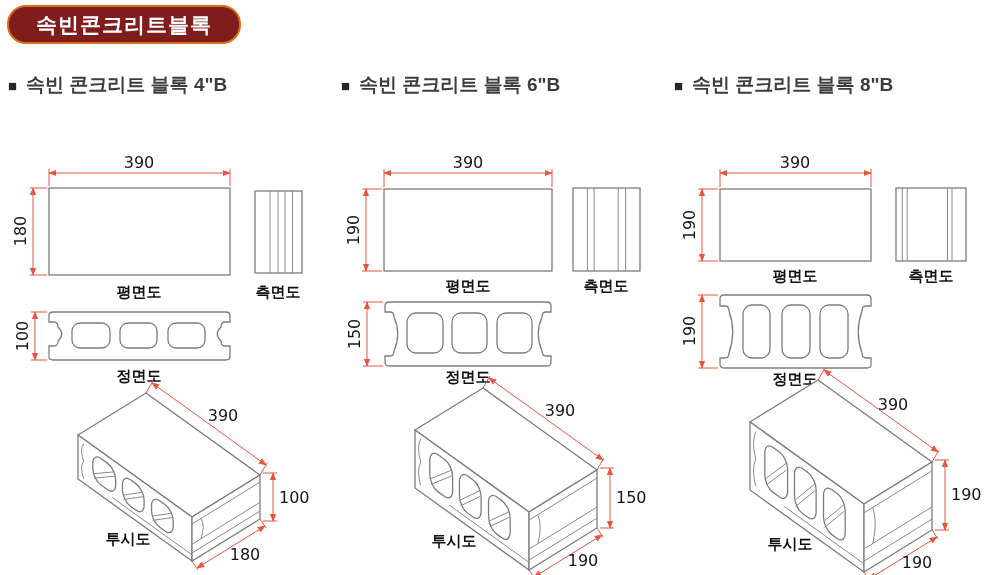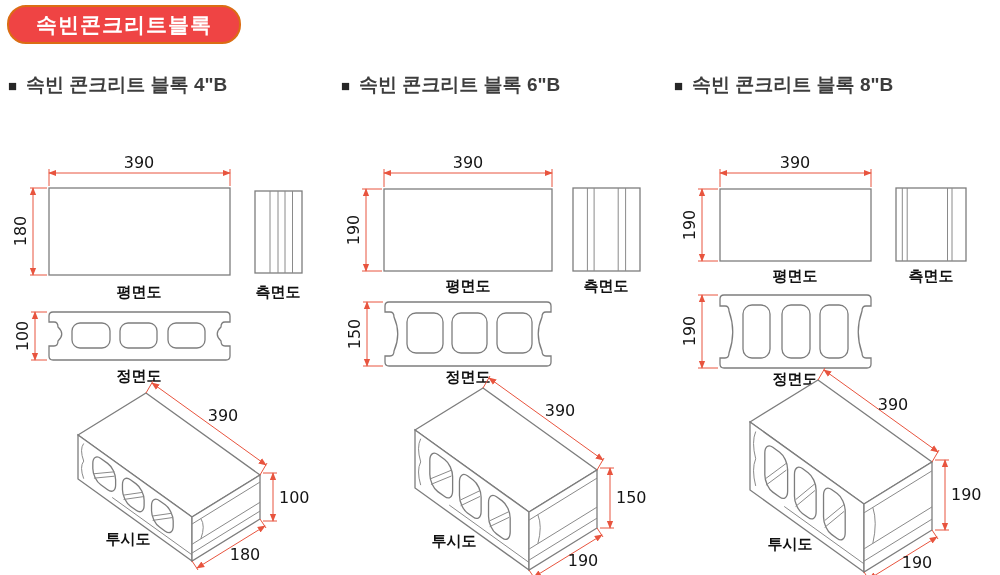--- a/index.html
+++ b/index.html
@@ -1,19 +1,19 @@
 <!DOCTYPE html>
 <html><head>
 <meta charset="utf-8">
 <style>
   html,body{margin:0;padding:0;background:#fff;}
   .stage{position:relative;width:1000px;height:575px;background:#ffffff;overflow:hidden;
          font-family:"Liberation Sans",sans-serif;}
   .badge{position:absolute;left:7px;top:5px;height:35px;padding:0 27px;border-radius:19px;
-         background:#ef4444;border:2px solid #db6d14;display:flex;align-items:center;justify-content:center;}
+         background:#7f1d1d;border:2px solid #db6d14;display:flex;align-items:center;justify-content:center;}
   .badge span{color:#ffffff;font-weight:700;font-size:21px;letter-spacing:1px;}
   .hdr{position:absolute;top:72px;display:flex;align-items:center;gap:9px;}
   .bullet{font-size:15px;color:#262626;line-height:1;}
   .htxt{font-size:19px;font-weight:600;color:#3d3d3d;}
   svg.col{position:absolute;top:150px;width:330px;height:425px;}
   .o{fill:#ffffff;stroke:#7d7d7d;stroke-width:1.3;}
   .thin{fill:none;stroke:#8a8a8a;stroke-width:1;}
   .ext{stroke:#e8543e;stroke-width:1;}
   .dim{fill:none;stroke:#e8543e;stroke-width:1;marker-start:url(#dar);marker-end:url(#dar);}
   .num{font-family:"DejaVu Sans",sans-serif;font-size:16px;fill:#151515;}

